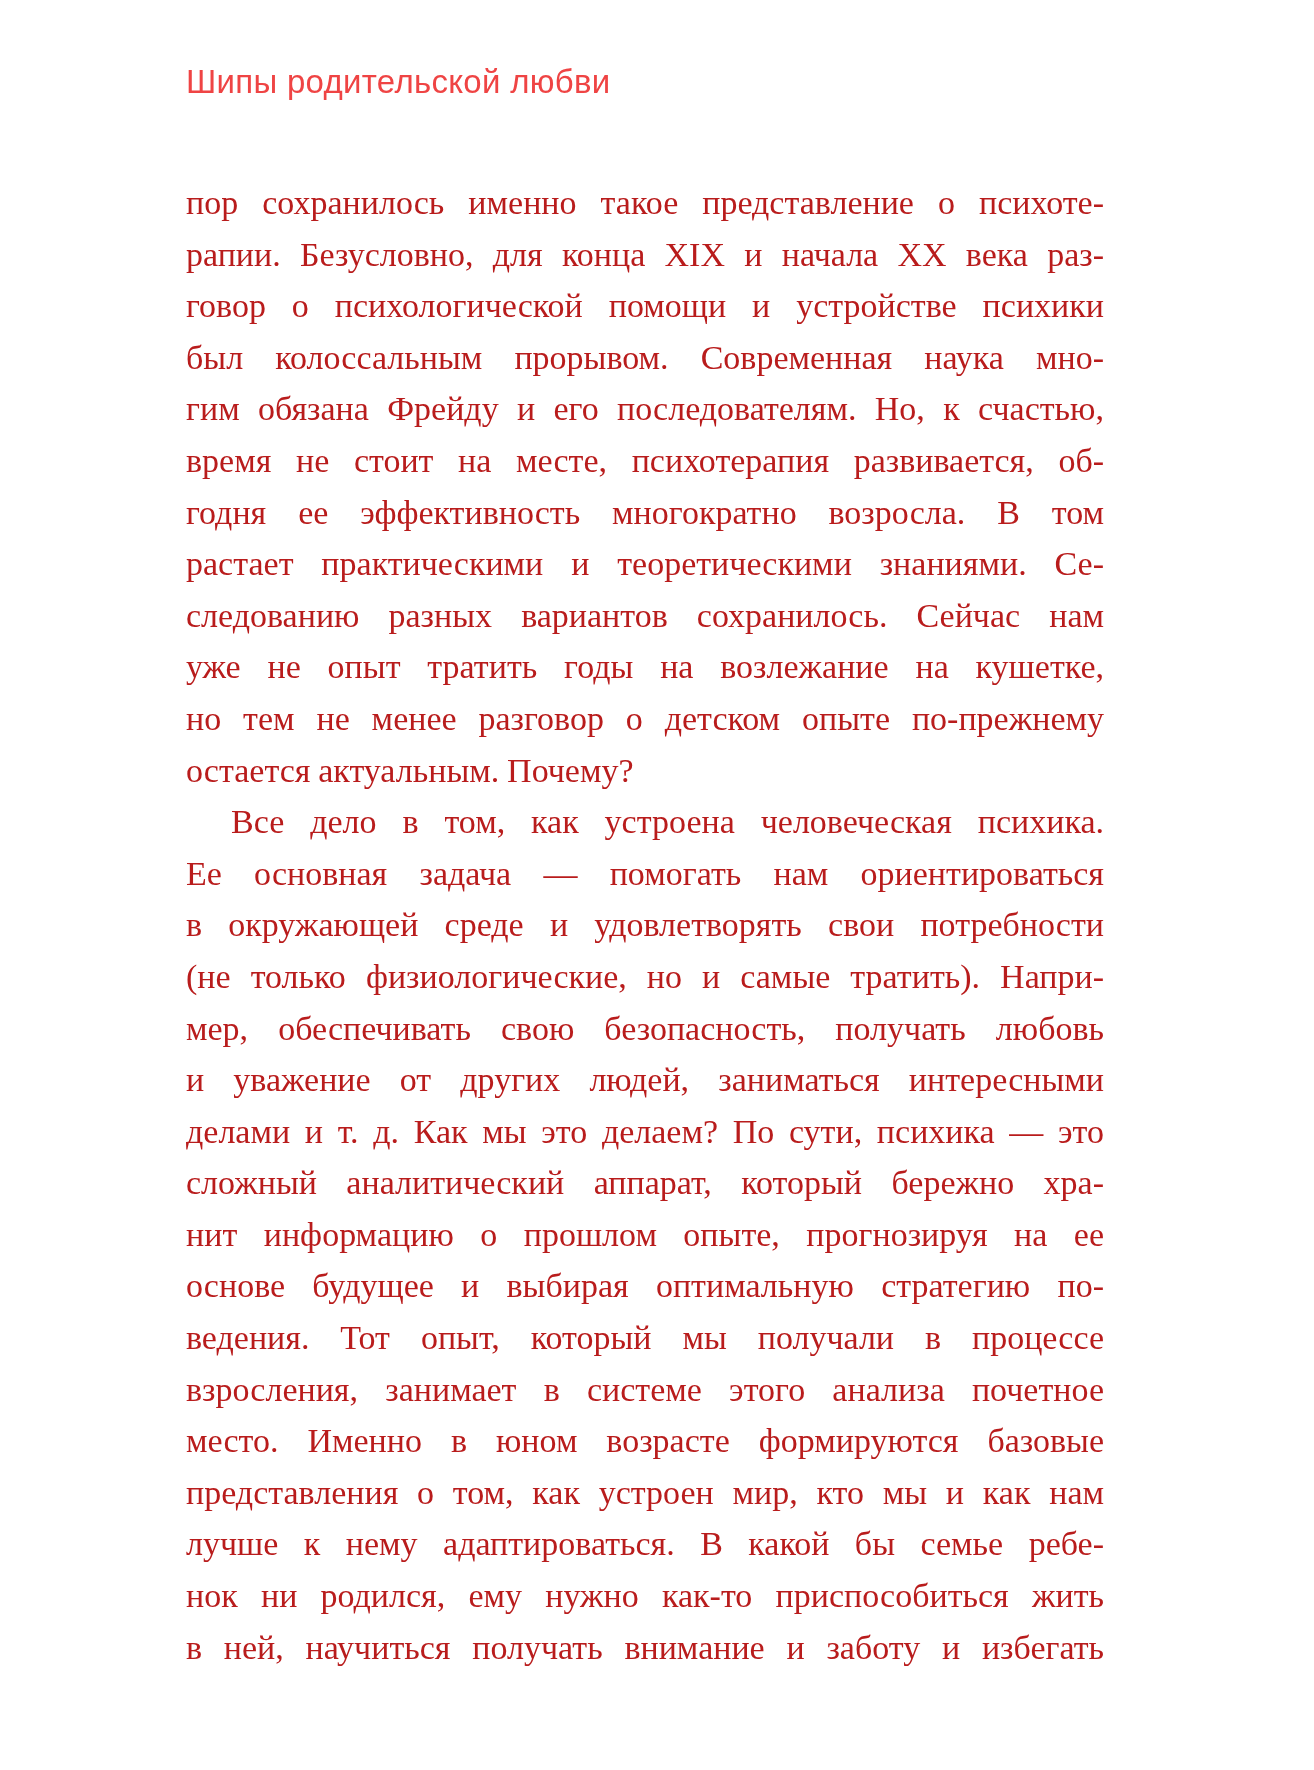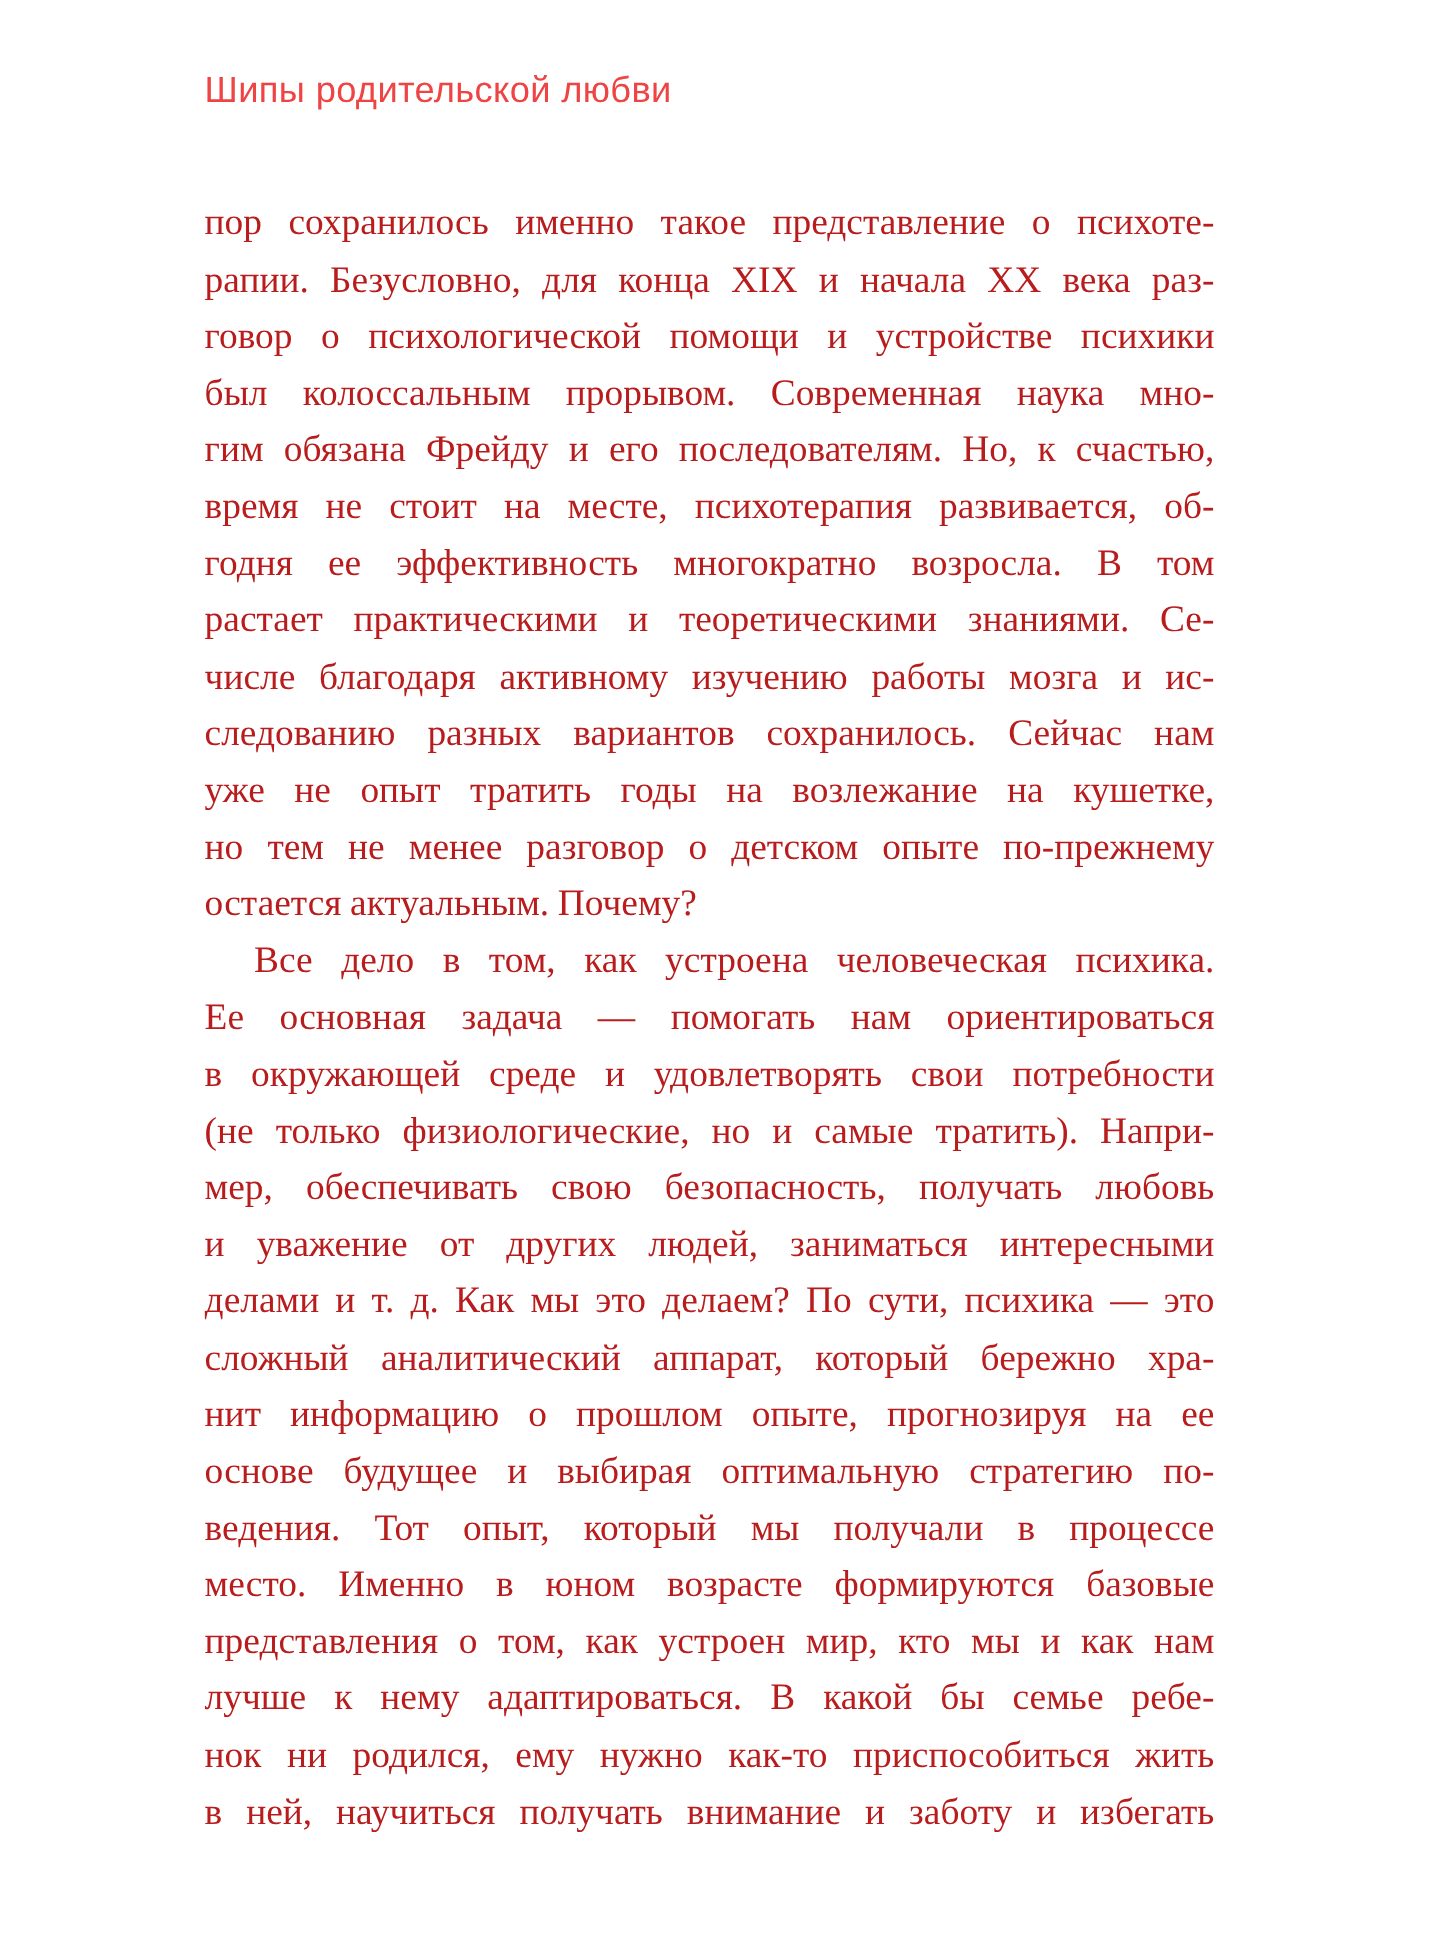--- a/index.html
+++ b/index.html
@@ -61,38 +61,38 @@
   <div class="text-block" id="text-block">
       <div class="paragraph">
         <div class="line">пор сохранилось именно такое представление о психоте-</div>
         <div class="line">рапии. Безусловно, для конца XIX и начала XX века раз-</div>
         <div class="line">говор о психологической помощи и устройстве психики</div>
         <div class="line">был колоссальным прорывом. Современная наука мно-</div>
         <div class="line">гим обязана Фрейду и его последователям. Но, к счастью,</div>
         <div class="line">время не стоит на месте, психотерапия развивается, об-</div>
         <div class="line">годня ее эффективность многократно возросла. В том</div>
         <div class="line">растает практическими и теоретическими знаниями. Се-</div>
-        <div class="line">числе благодаря активному изучению работы мозга и ис-</div>
         <div class="line">следованию разных вариантов сохранилось. Сейчас нам</div>
         <div class="line">уже не опыт тратить годы на возлежание на кушетке,</div>
         <div class="line">но тем не менее разговор о детском опыте по-прежнему</div>
         <div class="line ragged">остается актуальным. Почему?</div>
       </div>
       <div class="paragraph">
         <div class="line indent">Все дело в том, как устроена человеческая психика.</div>
         <div class="line">Ее основная задача — помогать нам ориентироваться</div>
         <div class="line">в окружающей среде и удовлетворять свои потребности</div>
         <div class="line">(не только физиологические, но и самые тратить). Напри-</div>
         <div class="line">мер, обеспечивать свою безопасность, получать любовь</div>
         <div class="line">и уважение от других людей, заниматься интересными</div>
         <div class="line">делами и т. д. Как мы это делаем? По сути, психика — это</div>
         <div class="line">сложный аналитический аппарат, который бережно хра-</div>
         <div class="line">нит информацию о прошлом опыте, прогнозируя на ее</div>
         <div class="line">основе будущее и выбирая оптимальную стратегию по-</div>
         <div class="line">ведения. Тот опыт, который мы получали в процессе</div>
+        <div class="line">взросления, занимает в системе этого анализа почетное</div>
         <div class="line">место. Именно в юном возрасте формируются базовые</div>
         <div class="line">представления о том, как устроен мир, кто мы и как нам</div>
         <div class="line">лучше к нему адаптироваться. В какой бы семье ребе-</div>
         <div class="line">нок ни родился, ему нужно как-то приспособиться жить</div>
         <div class="line">в ней, научиться получать внимание и заботу и избегать</div>
       </div>
     </div>
 </div>
 
 </body></html>

